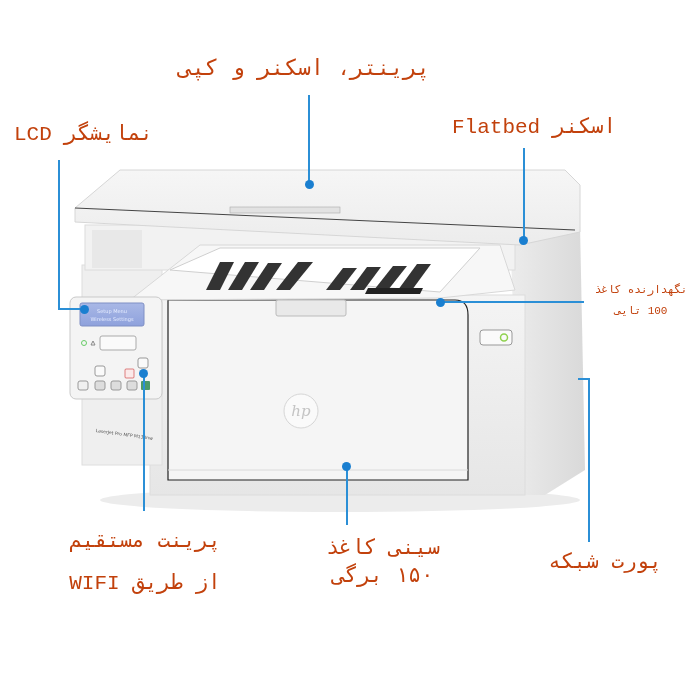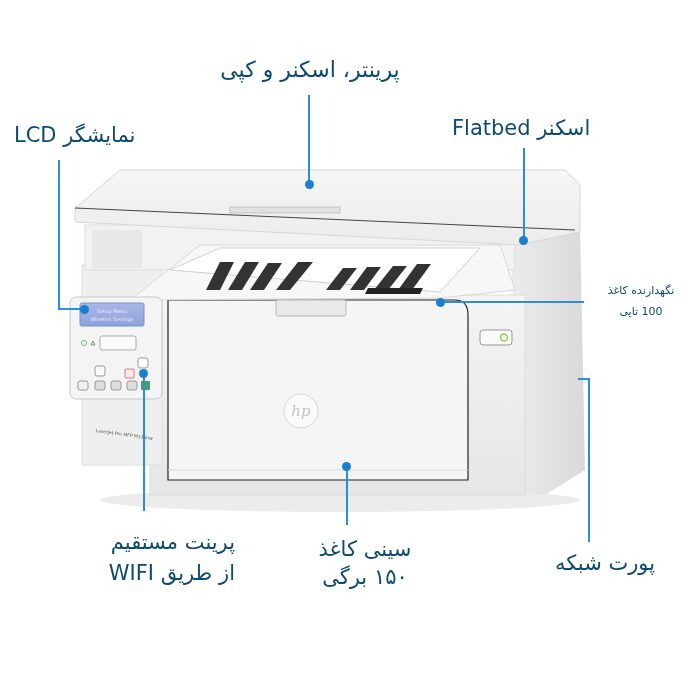--- a/index.html
+++ b/index.html
@@ -1,17 +1,17 @@
 <!DOCTYPE html>
 <html><head>
 <meta charset="utf-8">
 <style>
   html,body{margin:0;padding:0;background:#ffffff;}
   #stage{position:relative;width:700px;height:700px;overflow:hidden;background:#fff;font-family:"DejaVu Sans",sans-serif;}
-  .label{position:absolute;color:#0c4a6e;font-size:21px;line-height:28px;white-space:nowrap;direction:rtl;unicode-bidi:plaintext;}
+  .label{position:absolute;color:#c2410c;font-size:21px;line-height:28px;white-space:nowrap;direction:rtl;unicode-bidi:plaintext;font-family:Liberation Mono, monospace;}
   .label.small{font-size:11px;line-height:21px;text-align:center;}
   .label.center{text-align:center;}
   .line{position:absolute;background:#2b8fd6;}
   .dot{position:absolute;width:9px;height:9px;border-radius:50%;background:#1a7fd0;}
   svg{position:absolute;left:0;top:0;}
 </style>
 </head>
 <body>
 
 <div id="stage">
@@ -120,24 +120,24 @@
 
   <div class="label" style="left:14px;top:121px;width:150px;text-align:left;">نمایشگر LCD</div>
 
   <div class="label" style="left:452px;top:114px;width:170px;text-align:left;">اسکنر Flatbed</div>
 
   <div class="label small" style="left:586px;top:280px;width:110px;">
     <div>نگهدارنده کاغذ</div>
     <div>100 تایی</div>
   </div>
 
-  <div class="label center" style="left:55px;top:528px;width:180px;text-align:right;">
+  <div class="label center" style="left:55px;top:528px;width:180px;">
     <div>پرینت مستقیم</div>
-    <div style="margin-top:3px;">از طریق WIFI</div>
+    <div style="margin-top:14px;">از طریق WIFI</div>
   </div>
 
-  <div class="label center" style="left:290px;top:535px;width:150px;text-align:center;">
+  <div class="label center" style="left:308px;top:535px;width:150px;text-align:center;">
     <div>سینی کاغذ</div>
     <div style="">۱۵۰ برگی</div>
   </div>
 
   <div class="label center" style="left:540px;top:549px;width:130px;">پورت شبکه</div>
 </div>
 
 </body></html>

